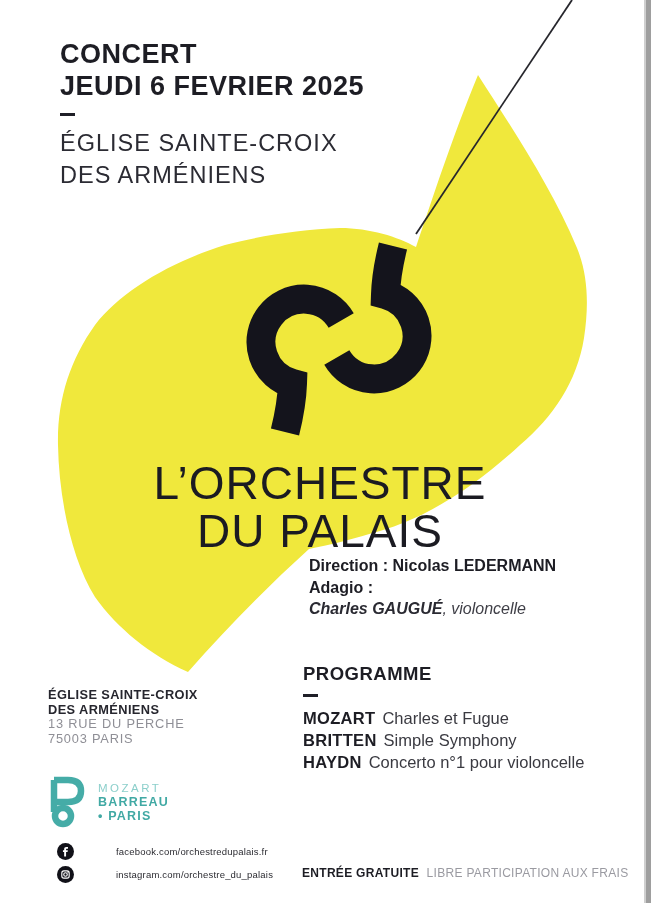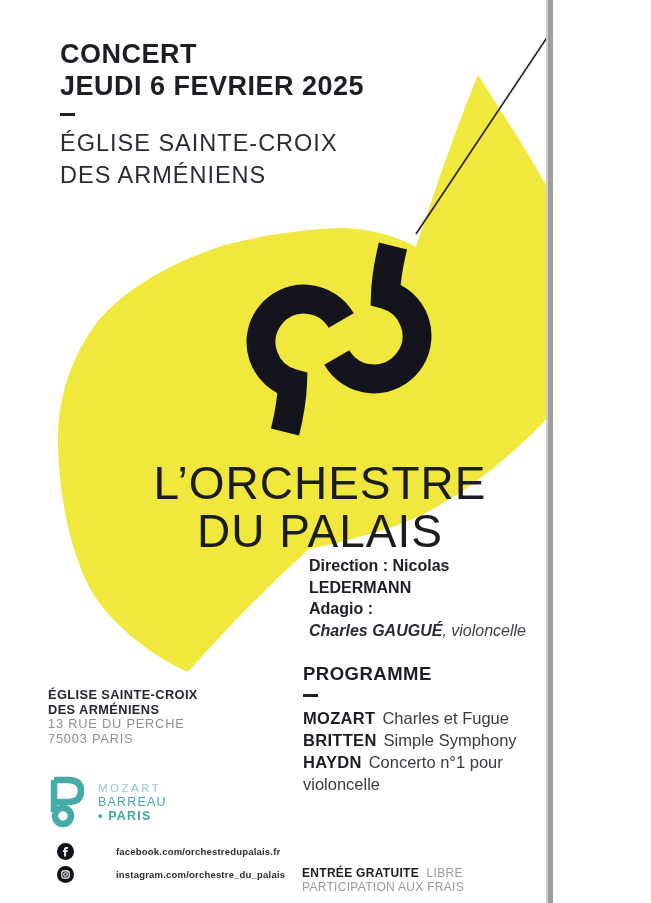--- a/index.html
+++ b/index.html
@@ -1,19 +1,19 @@
 <!DOCTYPE html>
 <html><head>
 <meta charset="utf-8">
 <style>
   * { margin:0; padding:0; box-sizing:border-box; }
   html,body { background:#ffffff; }
   body { font-family:"Liberation Sans", sans-serif; }
   .poster {
-    position:relative; width:553px; height:903px;
+    position:relative; width:651px; height:903px;
     background:#ffffff; overflow:hidden;
   }
   .art { position:absolute; left:0; top:0; z-index:1; }
   .txt { position:absolute; z-index:2; }
 
   
   .title { left:60px; top:38px; font-size:27px; line-height:32px;
            font-weight:800; letter-spacing:0.5px; color:#1D1D24; }
   .dash  { position:absolute; width:15px; height:3px; background:#1F1F27; z-index:2; }
   .dash-top { left:60px; top:113px; }
@@ -40,26 +40,26 @@
 
   
   .venue { left:48px; top:688px; font-size:12.8px; line-height:14.5px; }
   .venue .strong { font-weight:700; color:#26262E; letter-spacing:0.4px; }
   .venue .muted  { font-weight:400; color:#8F8F96; letter-spacing:0.8px; }
 
   
   .barreau { left:47px; top:776px; display:flex; align-items:flex-start; }
   .barreau-words { margin-left:9px; margin-top:5px; line-height:14px; }
   .bw1 { color:#8CCFCB; font-size:11.5px; letter-spacing:2.5px; font-weight:400; }
-  .bw2 { color:#41A9A4; font-size:12.5px; letter-spacing:1.2px; font-weight:400; }
+  .bw2 { color:#41A9A4; font-size:12.5px; letter-spacing:1.2px; font-weight:700; }
   .bw3 { color:#41A9A4; font-size:12.5px; letter-spacing:1.2px; font-weight:700; }
 
   
   .social-row { position:absolute; left:57px; display:flex; align-items:center; z-index:2; }
-  .social-row .url { margin-left:10px; font-size:9.5px; font-weight:700;
+  .social-row .url { margin-left:10px; font-size:9.5px; font-weight:400;
                      letter-spacing:0.2px; color:#2B2B31;padding-left:32px; }
   .row-fb { top:843px; }
   .row-ig { top:866px; }
 
   
   .entry { left:302px; top:866px; font-size:12px; letter-spacing:0.3px; }
   .entry .b { font-weight:700; color:#1D1D24; }
   .entry .g { font-weight:400; color:#9A9AA1; margin-left:4px;text-align:center; }
 
   

